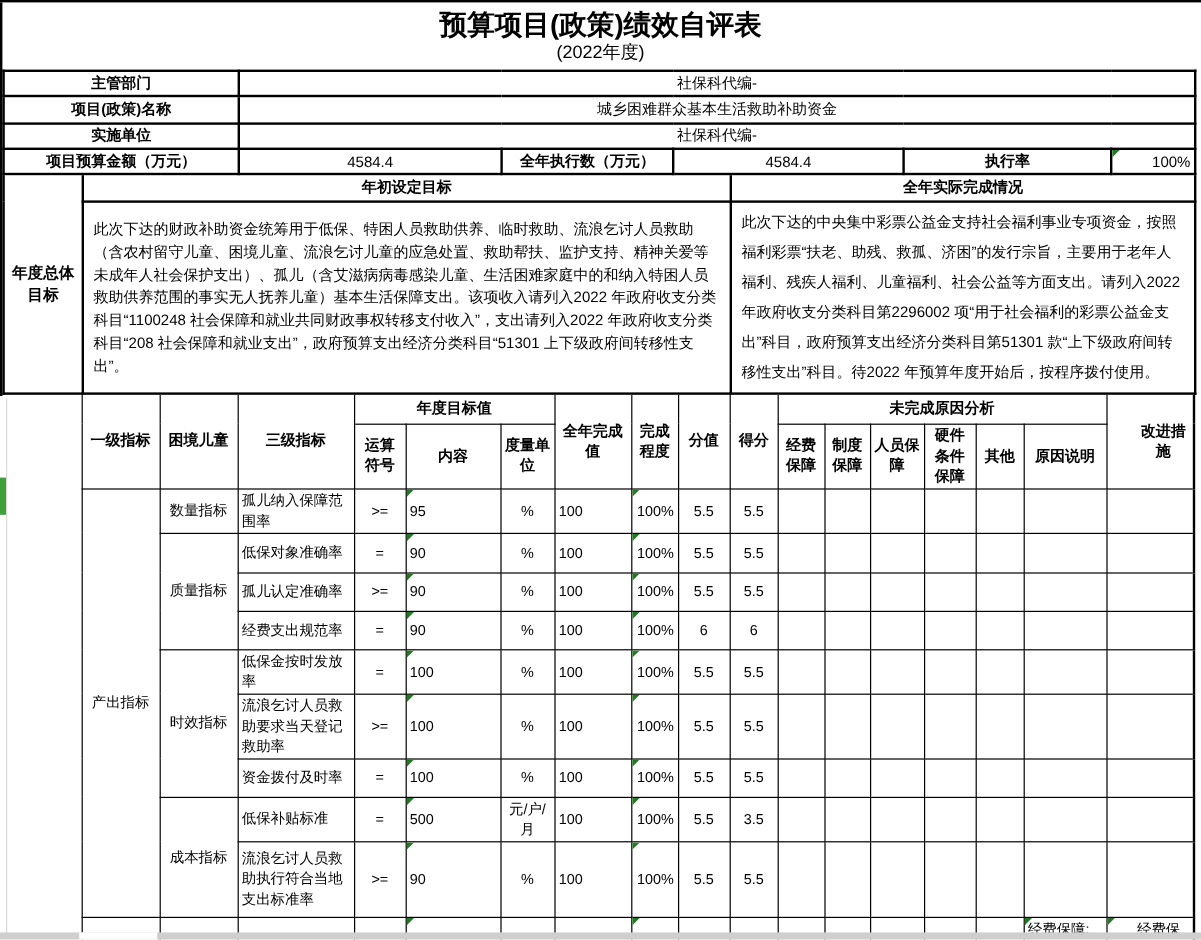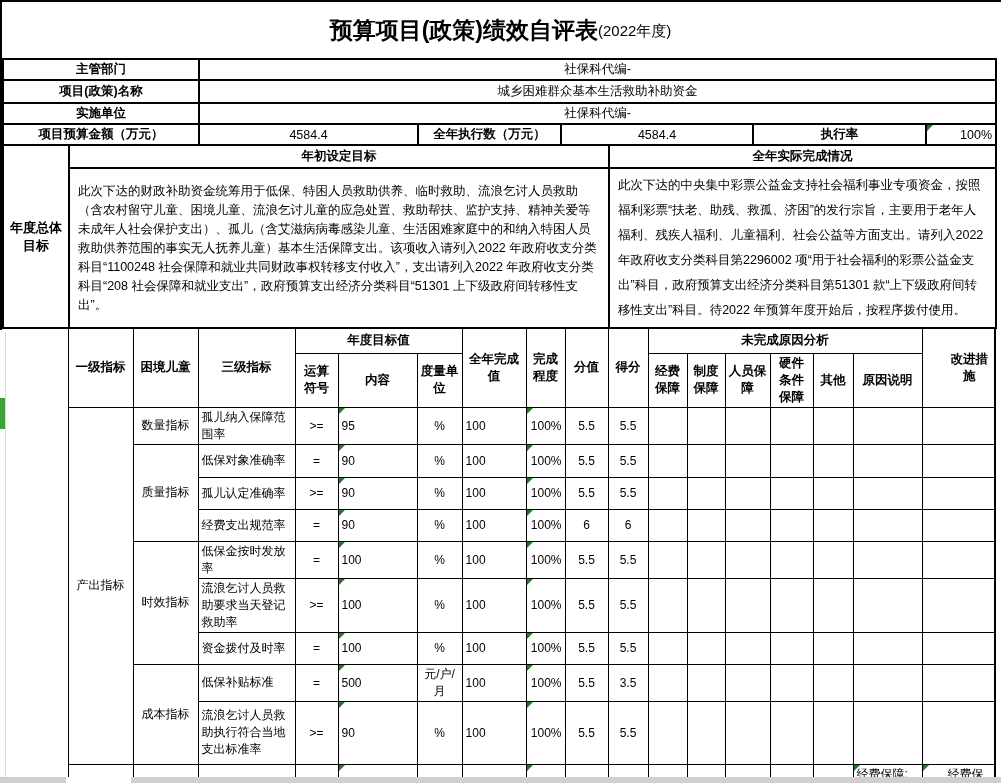--- a/index.html
+++ b/index.html
@@ -5,21 +5,21 @@
   html,body{margin:0;padding:0;background:#fff;}
   body{width:1001px;height:783px;overflow:hidden;font-family:"Liberation Sans",sans-serif;color:#000;}
   #page{position:relative;width:1001px;height:783px;background:#fff;
         border-top:2px solid #000;box-sizing:border-box;}
   #leftborder{position:absolute;left:0;top:0;width:2px;height:328px;background:#000;}
   #gutterline{position:absolute;left:5px;top:330px;width:1px;height:447px;background:#d9d9d9;}
   #selbar{position:absolute;left:0;top:396px;width:5px;height:31px;background:#3da03d;}
   #bottomstrip{position:absolute;left:0;top:775px;width:1001px;height:8px;background:#cfcfcf;}
   #bottomgap{position:absolute;left:66px;top:775px;width:65px;height:8px;background:#fff;}
 
-  .titleblock{height:56px;display:flex;align-items:center;justify-content:center;}
+  .titleblock{height:56px;display:flex;flex-direction:column;align-items:center;justify-content:center;}
   .title{font-size:23px;font-weight:bold;line-height:26px;}
   .subtitle{font-size:15px;line-height:18px;margin-top:2px;}
 
   table{border-collapse:collapse;table-layout:fixed;margin-left:2px;width:993px;}
   td{border:2px solid #000;font-size:12.5px;padding:1px 3px;text-align:center;vertical-align:middle;
      overflow:hidden;word-break:break-all;position:relative;}
   .b{font-weight:bold;}
   .lt{text-align:left;}
   .rt{text-align:right;}
 

